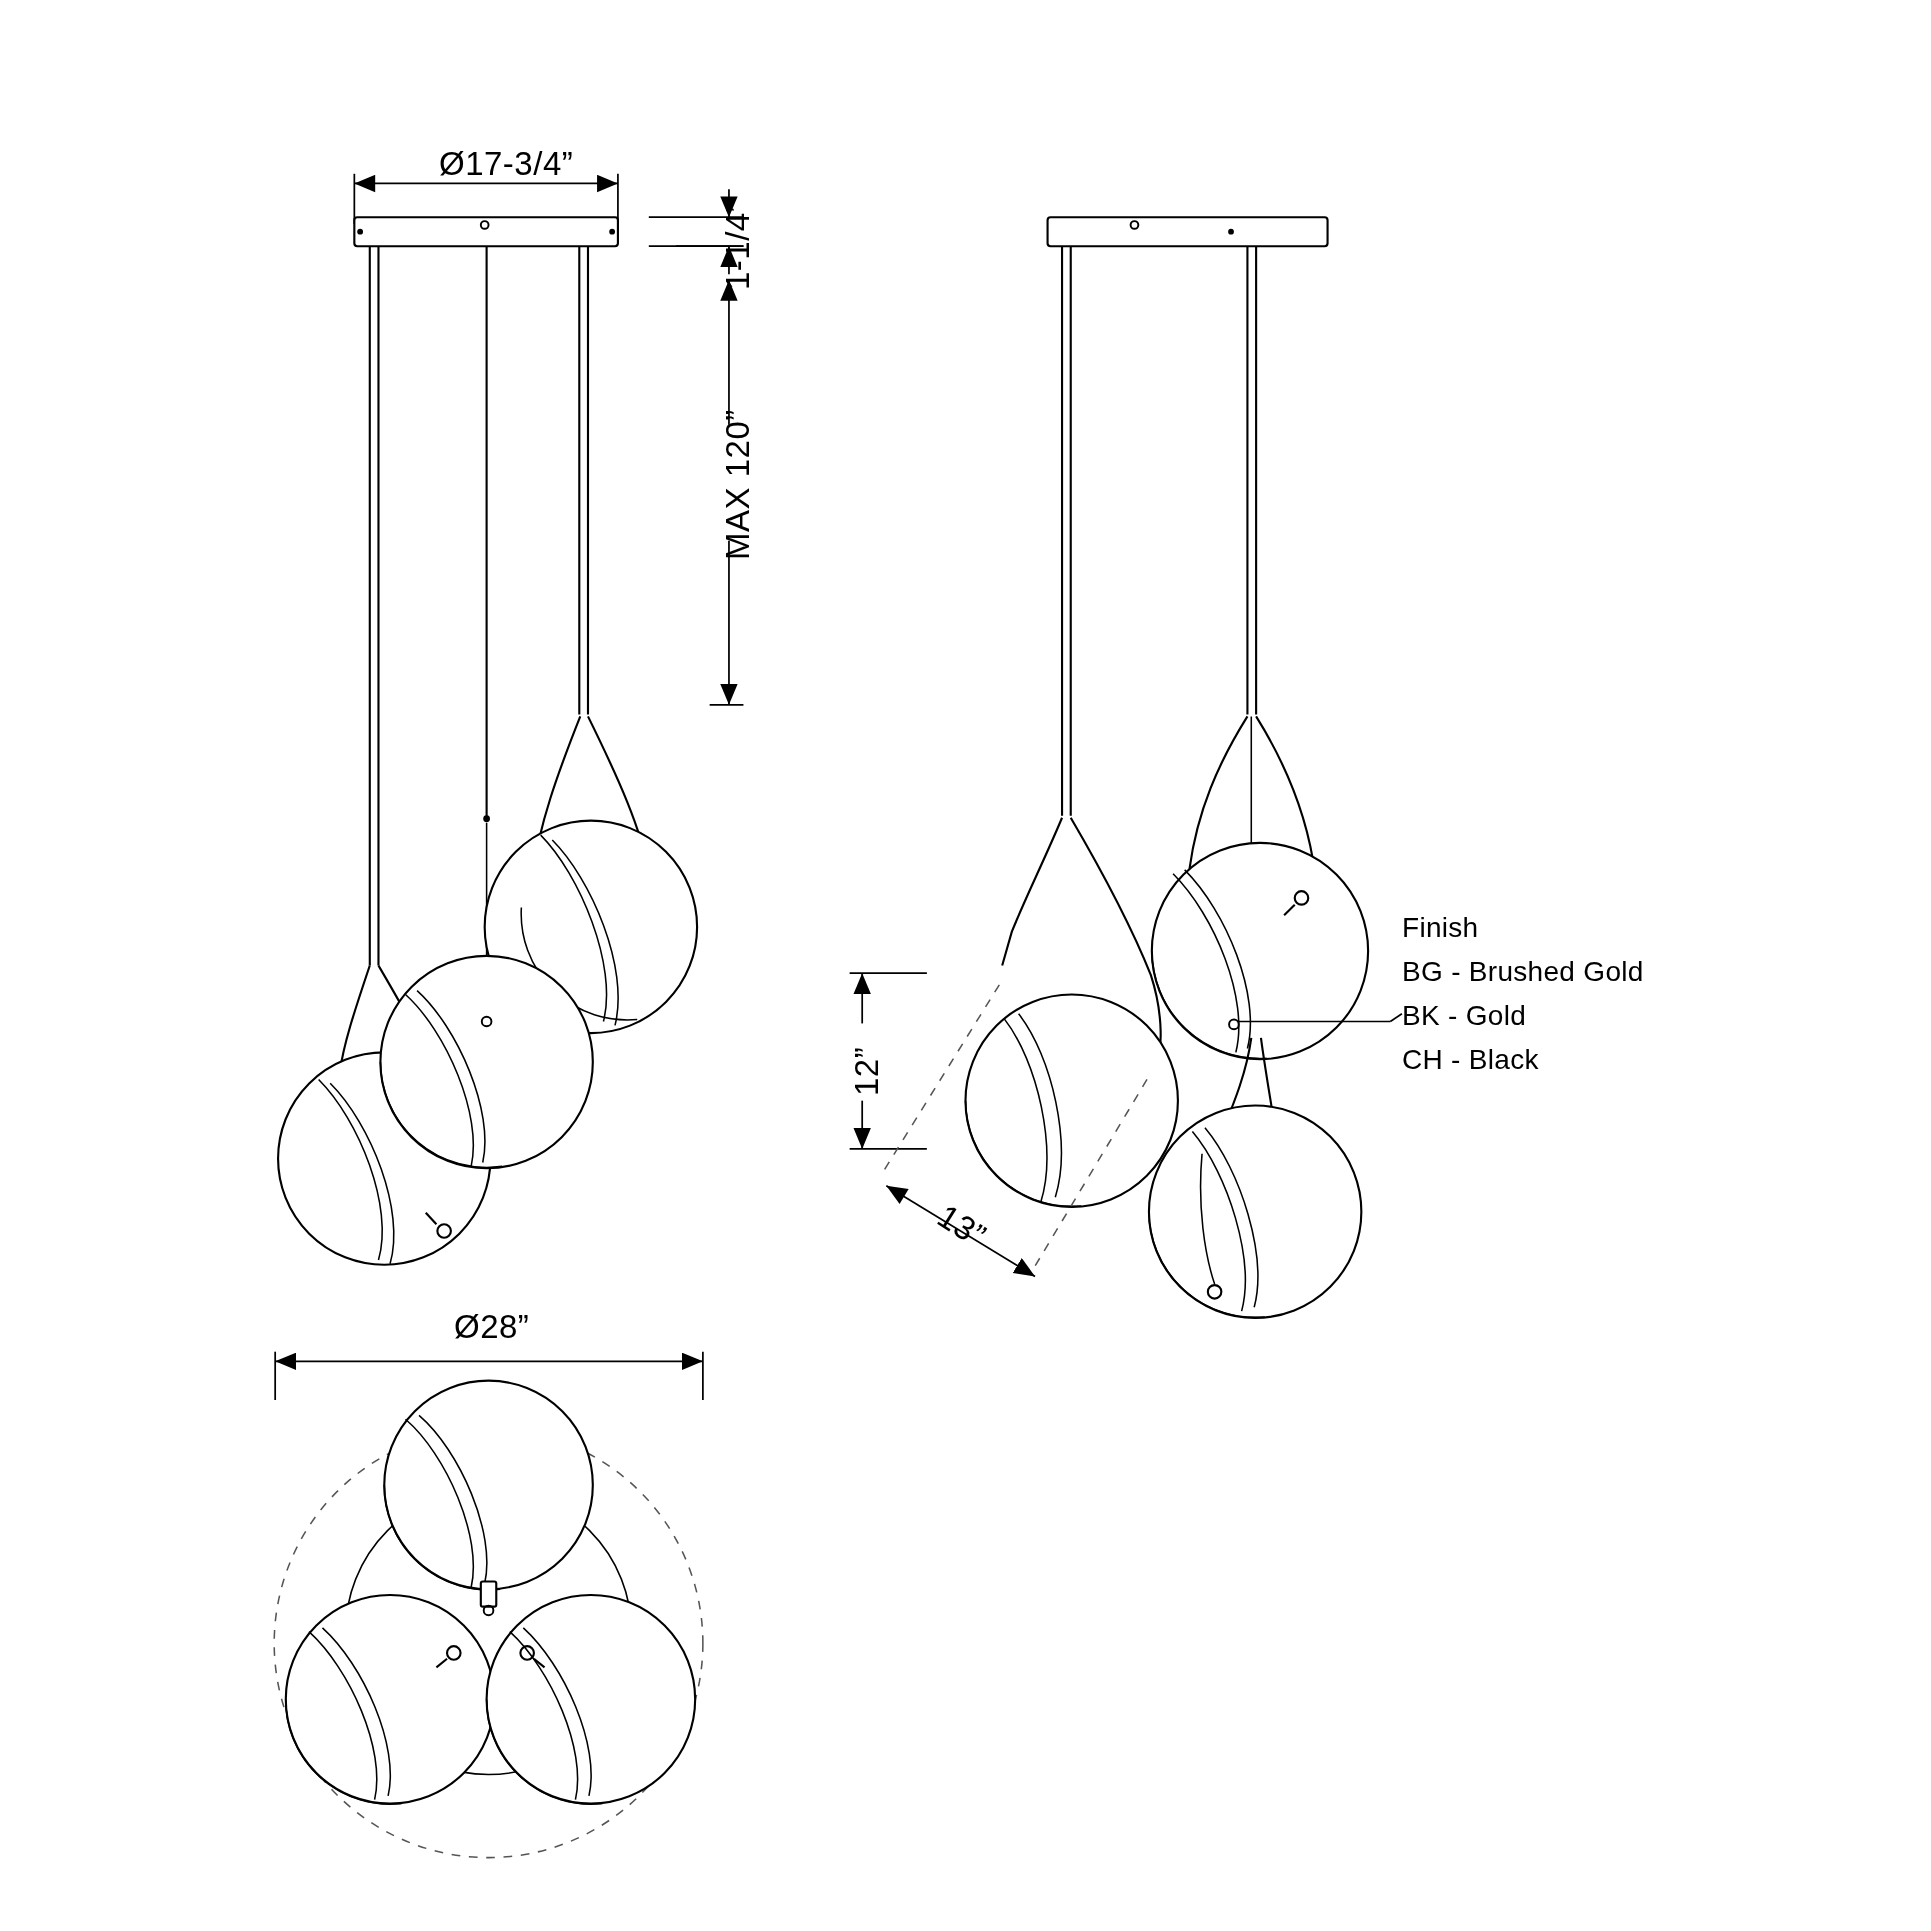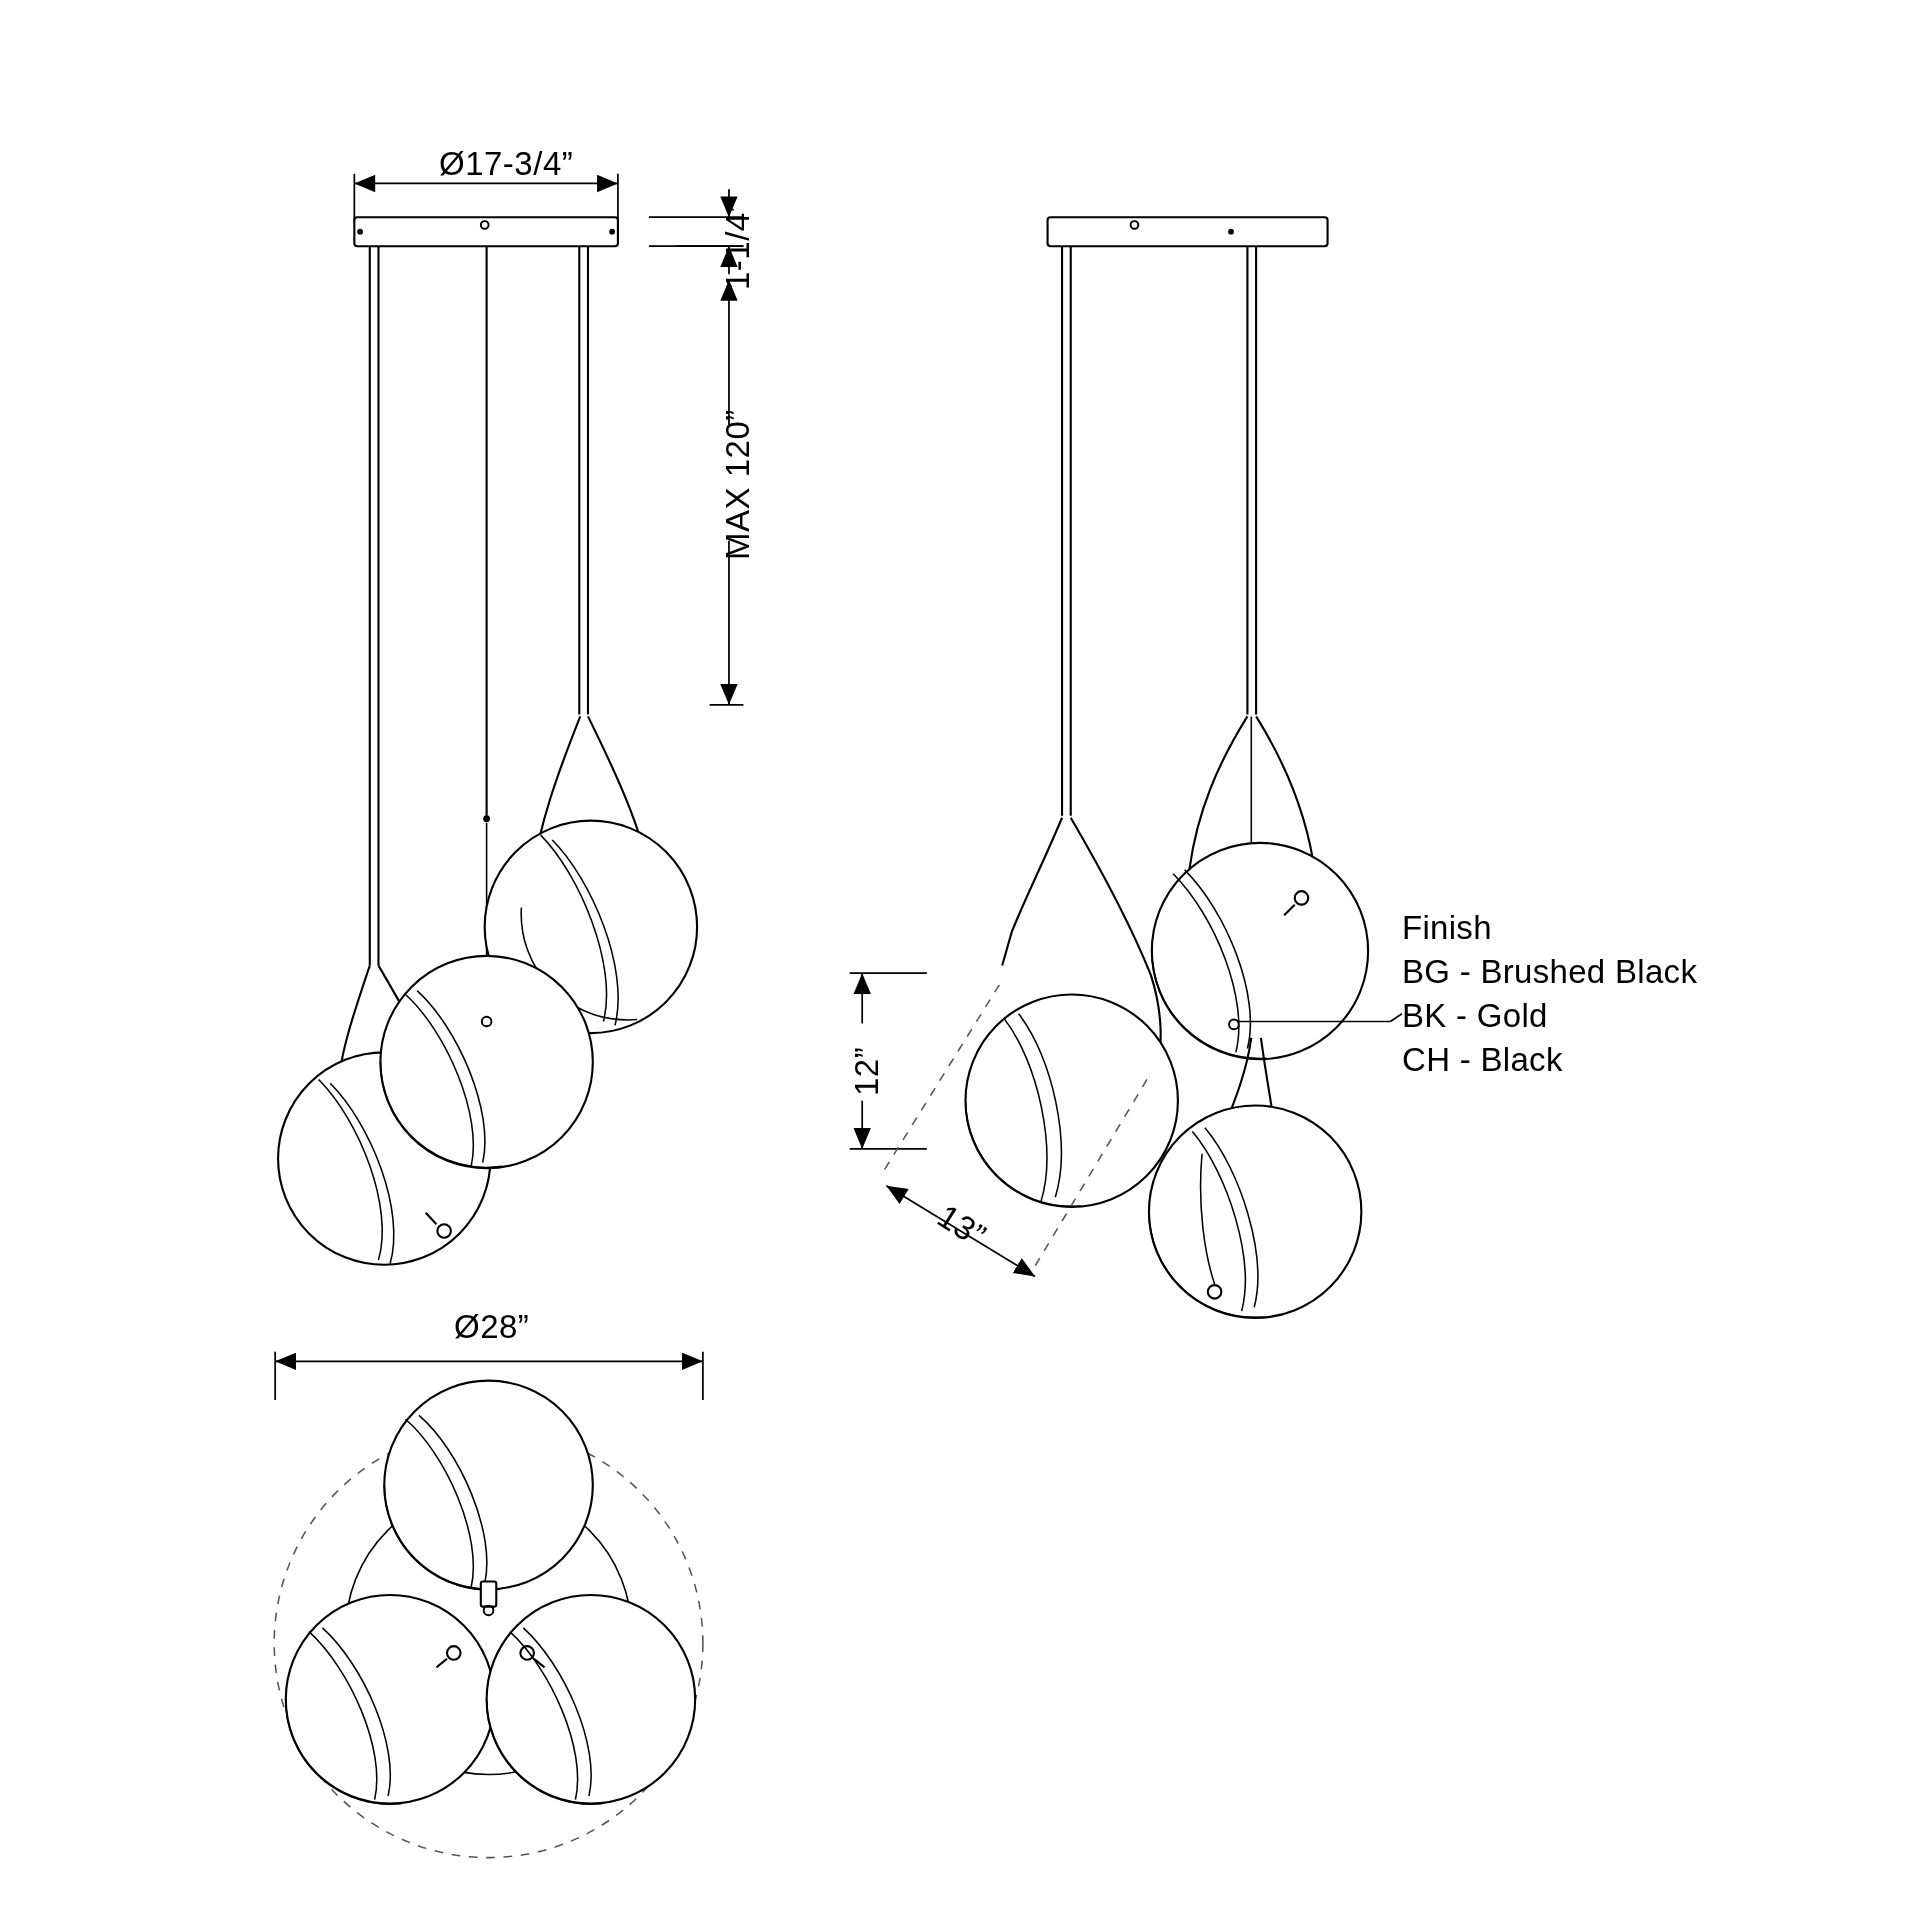--- a/index.html
+++ b/index.html
@@ -35,21 +35,21 @@
     letter-spacing: 0.5px;
   }
   .lbl.vert {
     transform-origin: left top;
     transform: rotate(-90deg);
   }
   .legend {
     position: absolute;
     left: 1402px;
     top: 906px;
-    font-size: 33px;
+    font-size: 28px;
     line-height: 44px;
     white-space: nowrap;
   }
   .legend div { letter-spacing: 0.3px; }
 </style>
 </head>
 <body>
 
 <div id="sheet">
 
@@ -274,19 +274,19 @@
   <div class="lbl vert" style="left:719px; top:560px;">MAX 120”</div>
 
   <div class="lbl vert" style="left:848px; top:1096px;">12”</div>
 
   <div class="lbl" style="left:951px; top:1197px; transform-origin:left top; transform:rotate(32deg);">13”</div>
 
   <div class="lbl" style="left:454px; top:1308px;">Ø28”</div>
 
   <div class="legend">
     <div>Finish</div>
-    <div>BG - Brushed Black</div>
+    <div>BG - Brushed Gold</div>
     <div>BK - Gold</div>
     <div>CH - Black</div>
   </div>
 
 </div>
 
 
 </body></html>

